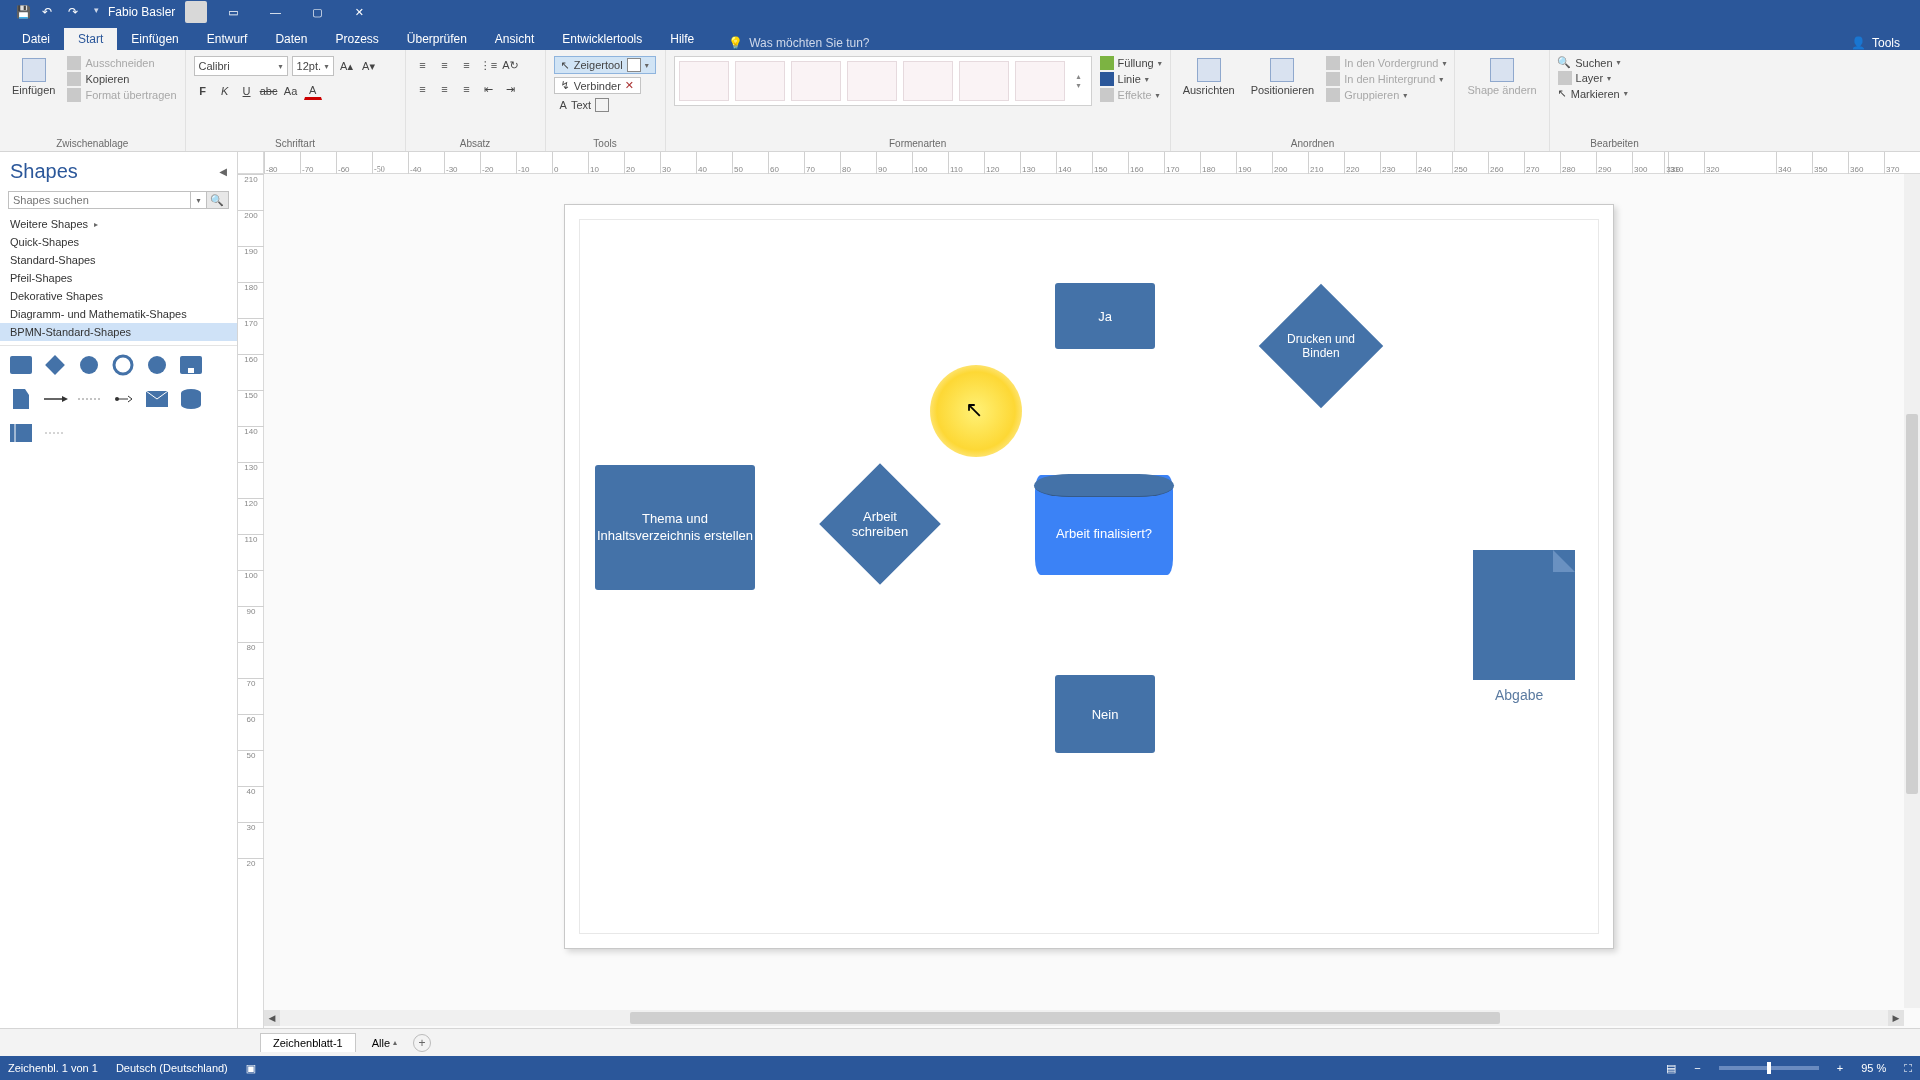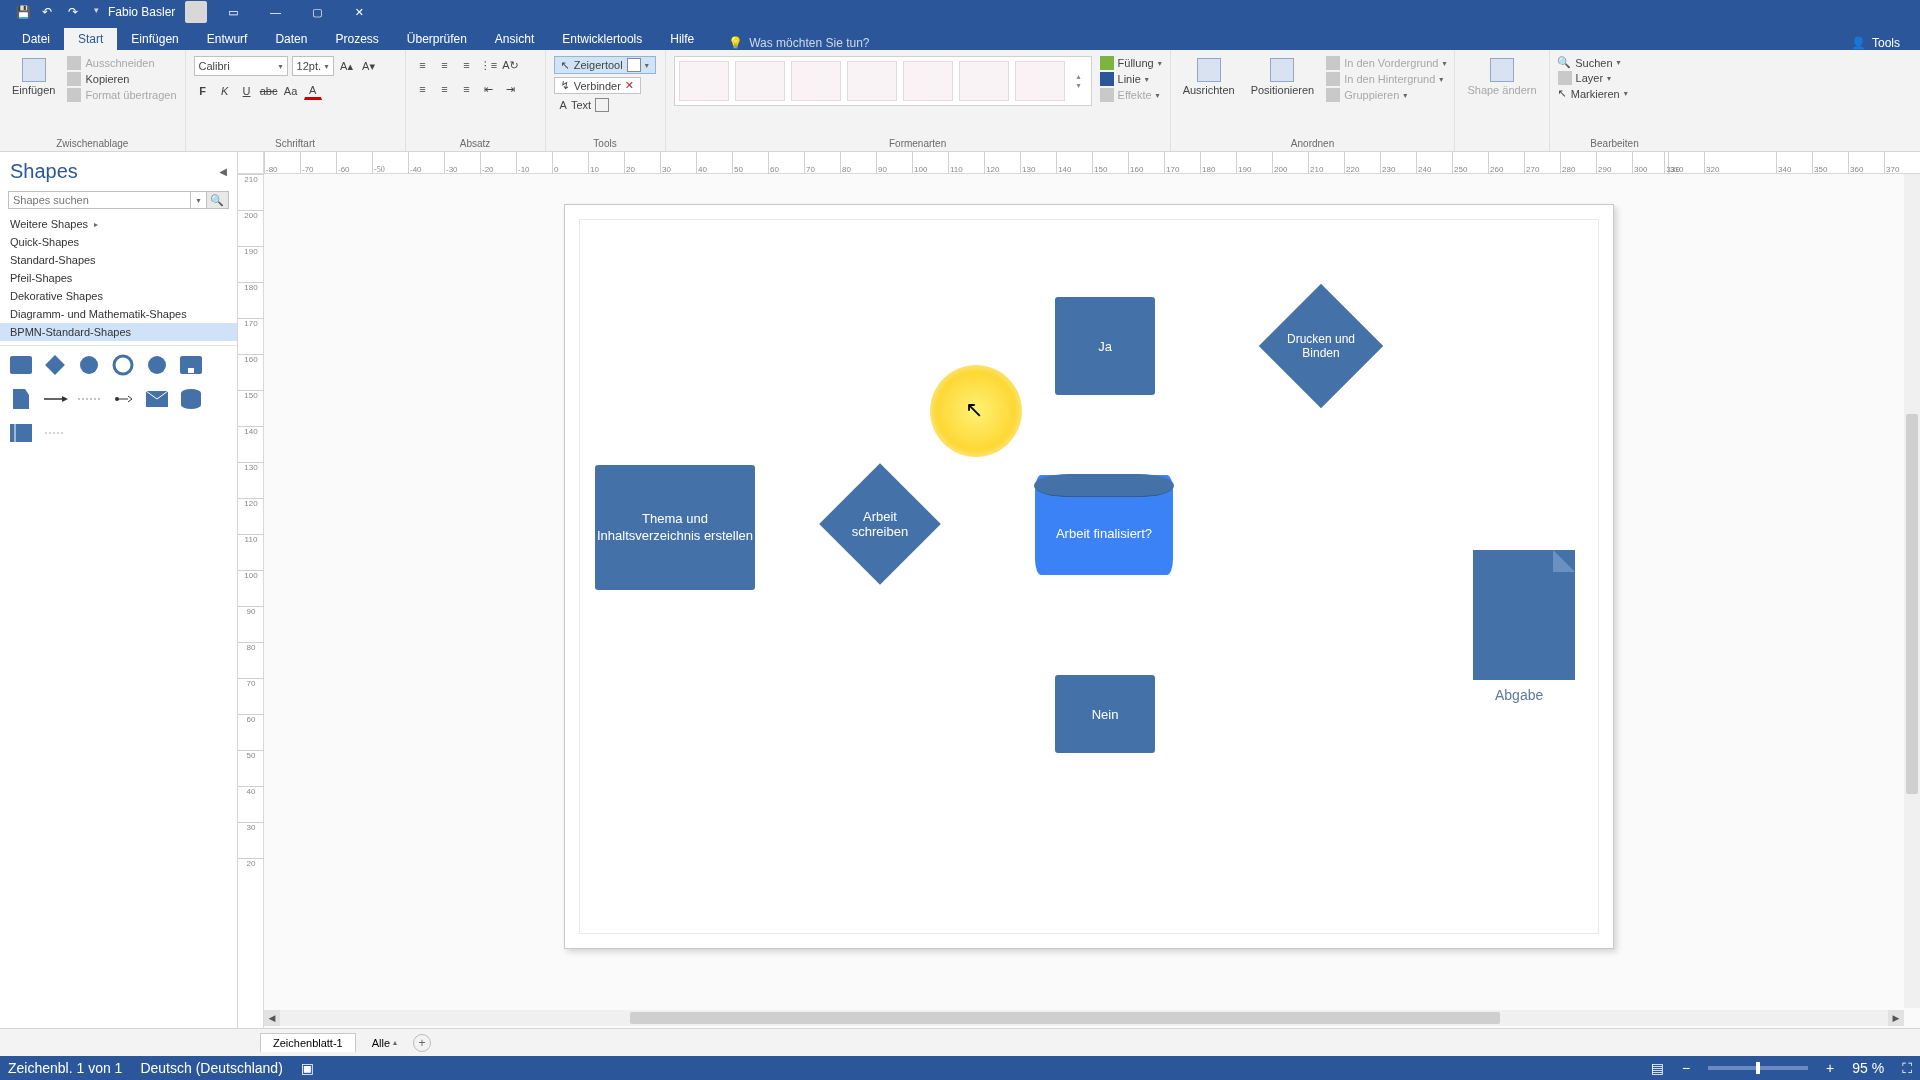--- a/index.html
+++ b/index.html
@@ -92,21 +92,21 @@
 .highlight { position:absolute; width:92px; height:92px; background:radial-gradient(circle,#fff176 0%,#fdd835 60%,rgba(253,216,53,0) 100%); border-radius:50%; }
 .cursor { position:absolute; font-size:22px; color:#000; }
 
 
 .pagetabs { height:28px; background:#f3f3f3; border-top:1px solid #d5d5d5; display:flex; align-items:center; padding-left:260px; font-size:11px; gap:6px; }
 .pagetabs .ptab { padding:3px 12px; border:1px solid #c8c8c8; border-bottom:none; background:#fff; }
 .pagetabs .all { padding:3px 10px; display:flex; align-items:center; gap:3px; }
 .pagetabs .add { width:18px; height:18px; border:1px solid #bbb; border-radius:50%; display:flex; align-items:center; justify-content:center; font-size:12px; color:#666; }
 
 
-.statusbar { height:24px; background:#2b579a; color:#fff; display:flex; align-items:center; font-size:14px; padding:0 8px; gap:18px; }
+.statusbar { height:24px; background:#2b579a; color:#fff; display:flex; align-items:center; font-size:11px; padding:0 8px; gap:18px; }
 .statusbar .spacer { flex:1; }
 .statusbar .zoom-slider { width:100px; height:4px; background:#6a8bc0; position:relative; }
 .statusbar .zoom-slider .zth { position:absolute; left:48%; top:-4px; width:4px; height:12px; background:#fff; }
 .statusbar .zbtn { cursor:default; }
 </style>
 </head>
 <body>
 
 <div class="titlebar">
   <div class="qat">
@@ -534,21 +534,21 @@
 
         <div class="highlight" style="left:365px; top:160px"></div>
         <div class="cursor" style="left:400px; top:192px">↖</div>
 
         <div class="shape proc" style="left:30px; top:260px; width:160px; height:125px; line-height:1.25">
             <span>Thema und Inhaltsverzeichnis erstellen</span>
           </div>
         <div class="shape diamond" style="left:272px; top:276px; width:86px; height:86px">
             <span class="lbl" style="display:block;width:100px">Arbeit schreiben</span>
           </div>
-        <div class="shape proc" style="left:490px; top:92px; width:100px; height:98px">
+        <div class="shape proc" style="left:490px; top:78px; width:100px; height:66px">
             <span>Ja</span>
           </div>
         <div class="shape proc" style="left:490px; top:470px; width:100px; height:78px">
             <span>Nein</span>
           </div>
         <div class="cyl shape" style="left:470px; top:270px; width:138px; height:100px">
             <span style="position:relative;top:8px">Arbeit finalisiert?</span>
           </div>
         <div class="shape diamond" style="left:712px; top:97px; width:88px; height:88px">
             <span class="lbl" style="display:block;width:90px;font-size:12px">Drucken und Binden</span>

